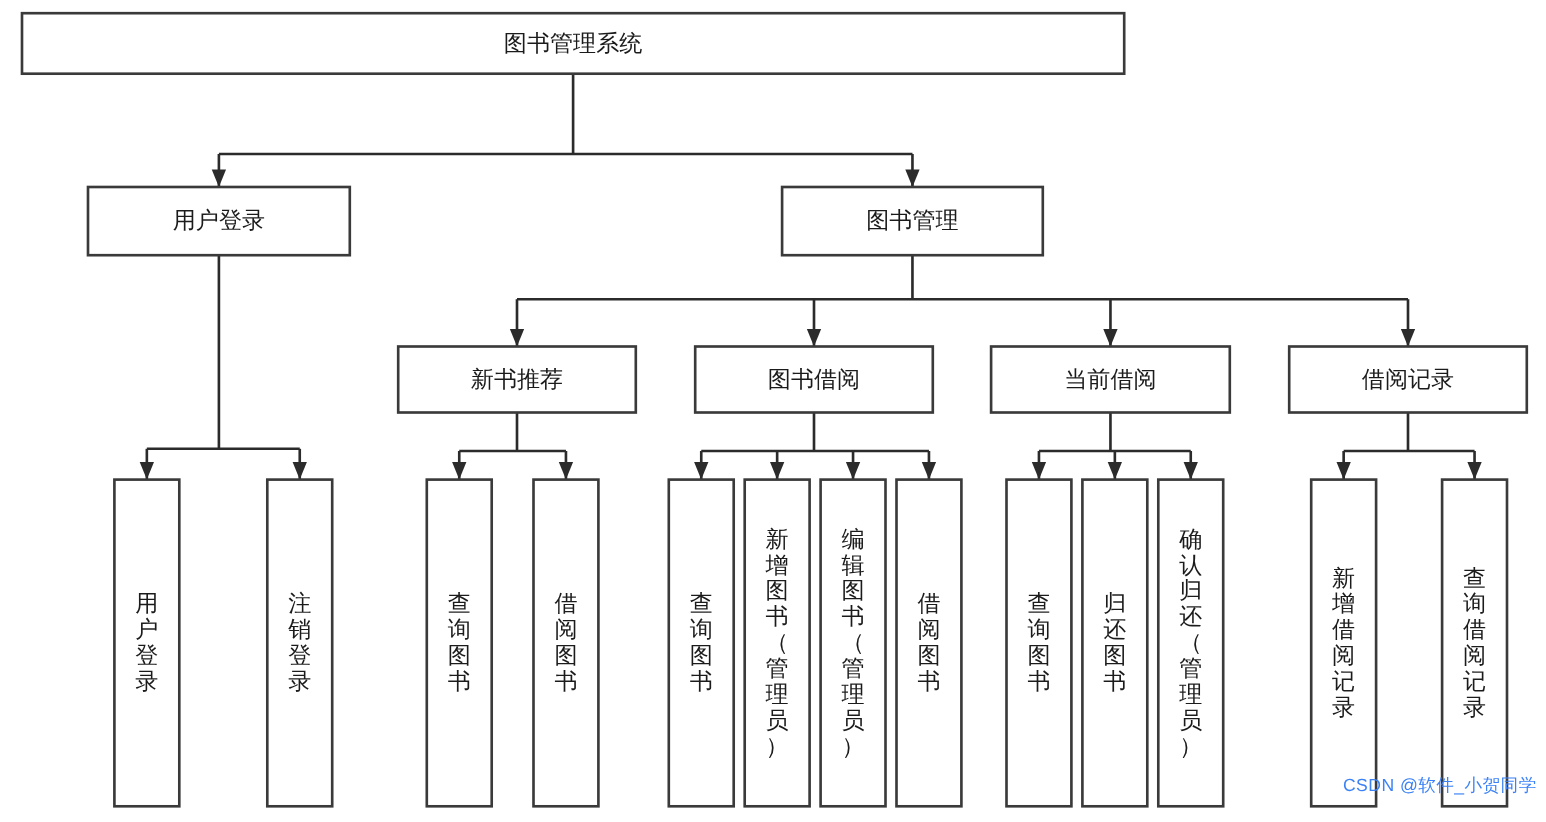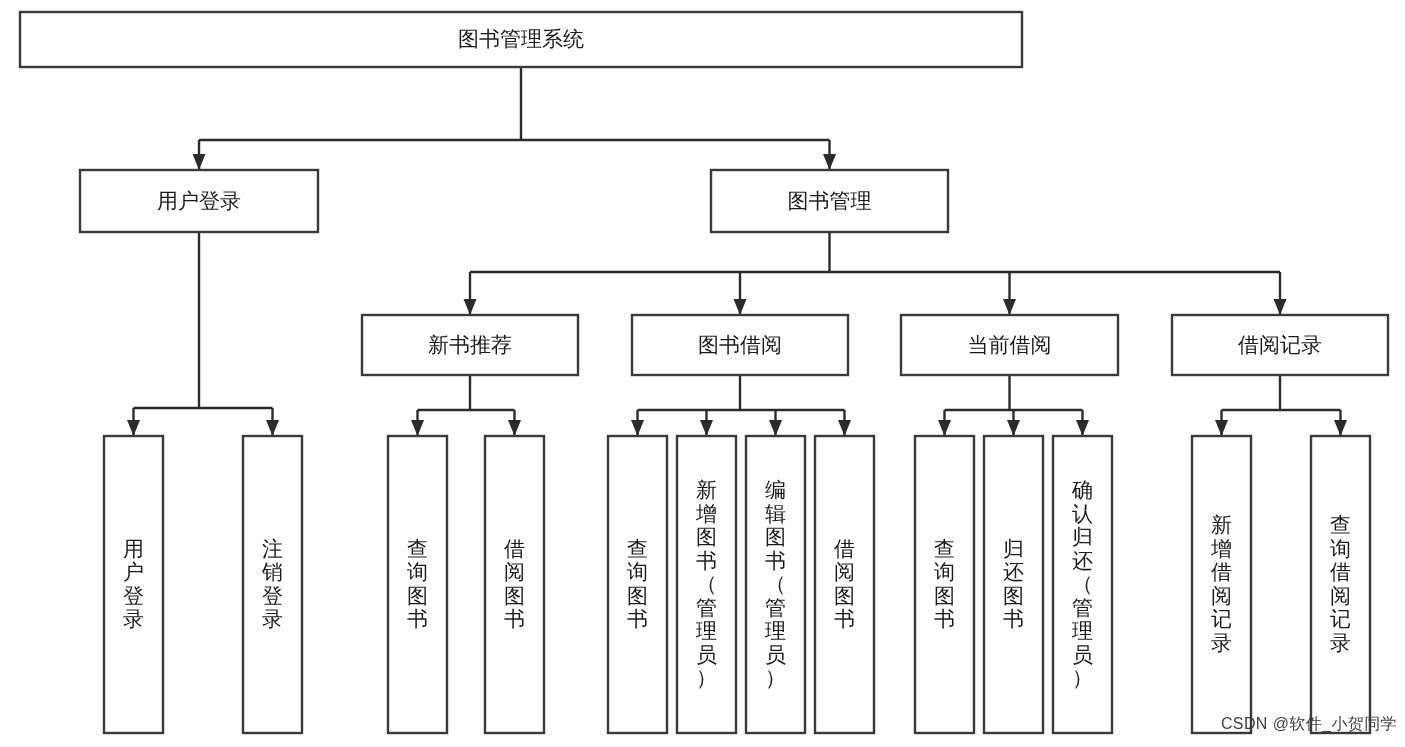--- a/index.html
+++ b/index.html
@@ -52,24 +52,24 @@
   }
   .node-label-v {
     font-family: "Liberation Sans", "DejaVu Sans", sans-serif;
     font-size: 21px;
     fill: #1b1b1b;
     text-anchor: middle;
   }
   .watermark-text {
     position: absolute;
     right: 8px;
-    bottom: 12px;
+    bottom: 22px;
     font-family: "Liberation Sans", "DejaVu Sans", sans-serif;
     font-size: 16px;
-    color: #404040;
+    color: #3b82f6;
     letter-spacing: 0.4px;
     white-space: nowrap;
     user-select: none;
   }
 </style>
 </head>
 <body>
 
 <div id="diagram-root">
   <svg id="tree-svg" viewBox="0 0 1405 747" xmlns="http://www.w3.org/2000/svg">

